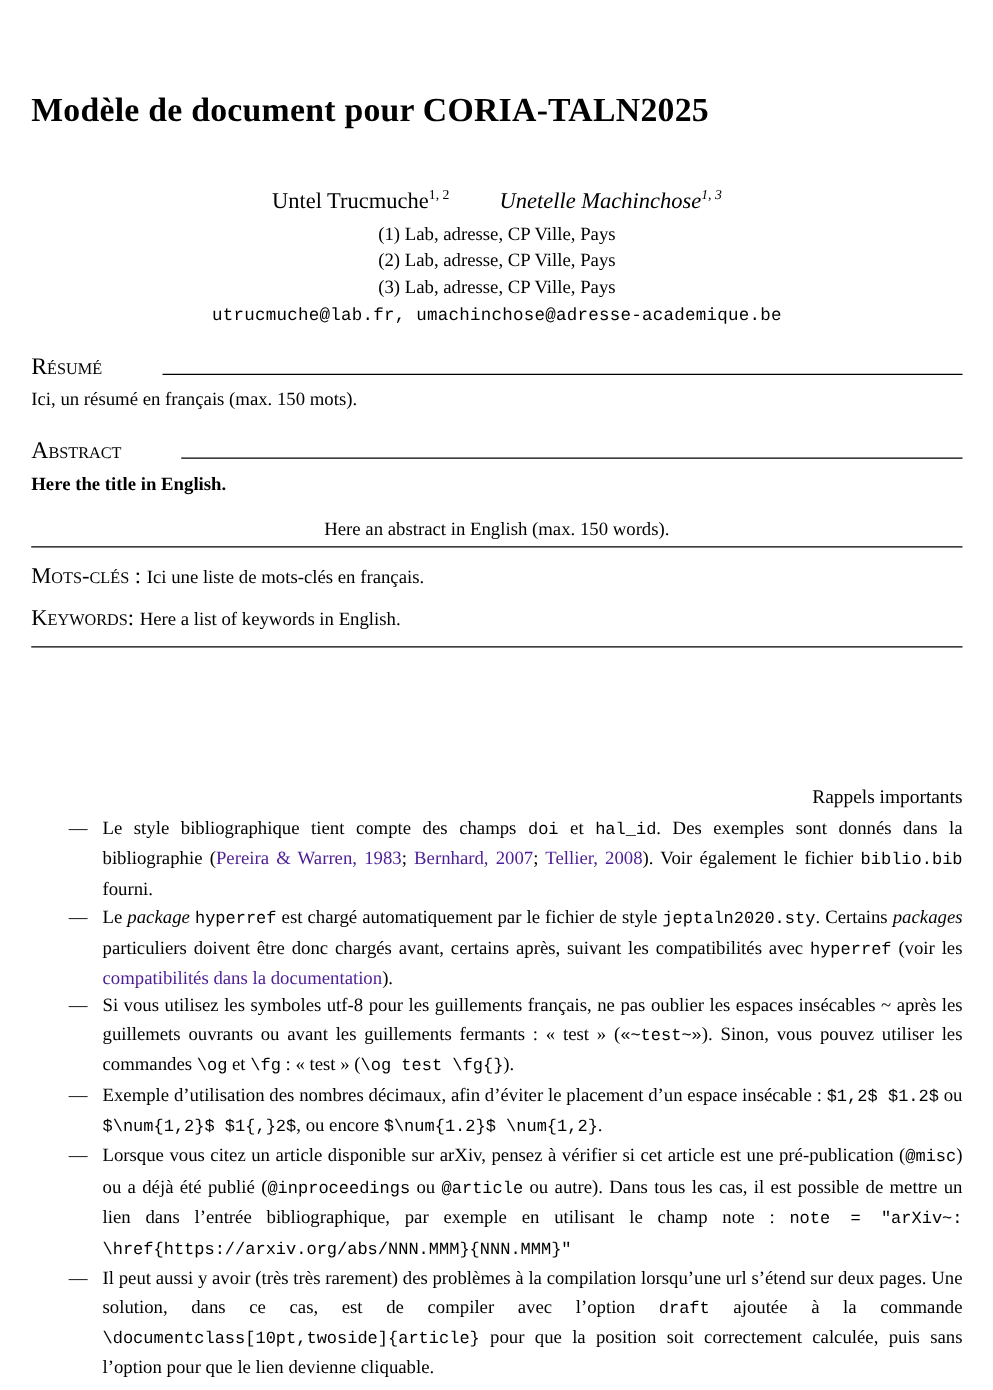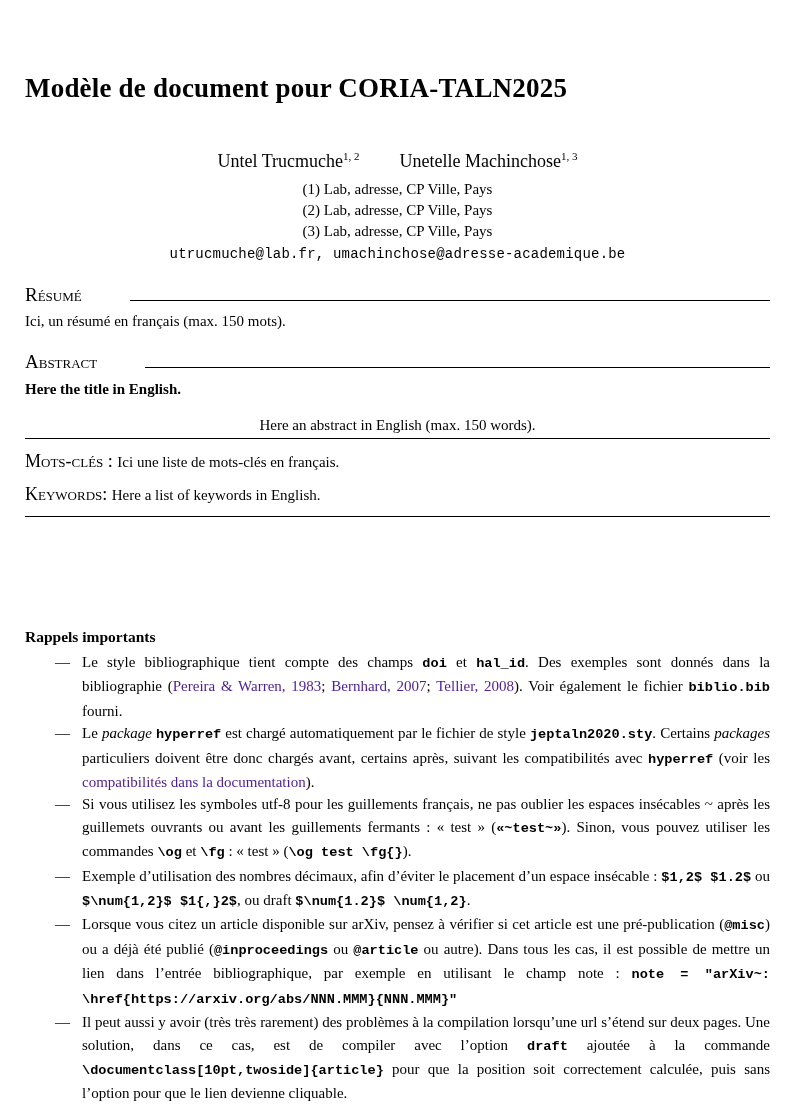--- a/index.html
+++ b/index.html
@@ -8,21 +8,21 @@
     font-family: "Liberation Serif", serif;
     color: #000;
   }
   .page { padding: 72px 24px 0 25px; }
 
   h1.title {
     font-size: 27px; font-weight: bold; 
     margin: 0; line-height: 33px; letter-spacing: 0.2px;
   }
   .authors { margin-top: 45px; font-size: 18px; text-align: center; }
-  .authors .author + .author { margin-left: 40px; }
+  .authors .author + .author { margin-left: 40px; font-style: italic; }
   .authors sup { font-size: 11px; }
   .affils { margin-top: 7px; font-size: 15px; line-height: 21px; text-align: center; }
   .email {
     margin-top: 4px; text-align: center;
     font-family: "Liberation Mono", monospace; font-size: 14px; letter-spacing: 0.2px;
   }
 
   .sect { display: flex; align-items: flex-end; gap: 36px; }
   .sc-head {
     font-variant: small-caps; font-size: 19px; line-height: 21px; white-space: pre;
@@ -32,27 +32,27 @@
 
   .sect-resume { margin-top: 22px; }
   .resume-text { margin-top: 6px; }
   .sect-abstract { margin-top: 20px; }
   .abs-title { margin-top: 7px; font-weight: bold; }
   .abs-text { margin-top: 16px; padding-bottom: 3px; border-bottom: 1.7px solid #000; text-align: center; }
   .kw-line { margin-top: 12px; }
   .kw-line .sc-head { font-size: 18px; }
   .final-rule { border: none; border-top: 1.7px solid #000; margin: 11px 0 0 0; }
 
-  .rappels-head { margin-top: 110px; font-size: 15.5px; font-weight: bold; }
+  .rappels-head { margin-top: 110px; font-size: 15.5px; font-weight: normal; text-align: right; }
   .list { margin-top: 4px; }
   .li { display: flex; font-size: 15px; line-height: 22.4px; }
   .li .dash { width: 27px; padding-left: 30px; flex: none; }
   .li .li-text { flex: 1; text-align: justify; }
   .mono {
-    font-family: "Liberation Mono", monospace; font-size: 13.6px; letter-spacing: 0; font-weight: bold;
+    font-family: "Liberation Mono", monospace; font-size: 13.6px; letter-spacing: 0;
   }
   .ital { font-style: italic; }
   .link { color: #4c1d95; cursor: pointer; }
 </style>
 </head>
 <body>
 
 <div class="page">
 
   <h1 class="title">Modèle de document pour CORIA-TALN2025</h1>
@@ -96,21 +96,21 @@
       <div class="li">
         <span class="dash">—</span>
         <div class="li-text"><span>Le </span><span class="ital">package</span><span> </span><span class="mono">hyperref</span><span> est chargé automatiquement par le fichier de style </span><span class="mono">jeptaln2020.sty</span><span>. Certains </span><span class="ital">packages</span><span> particuliers doivent être donc chargés avant, certains après, suivant les compatibilités avec </span><span class="mono">hyperref</span><span> (voir les </span><span class="link">compatibilités dans la documentation</span><span>).</span></div>
       </div>
       <div class="li">
         <span class="dash">—</span>
         <div class="li-text"><span>Si vous utilisez les symboles utf-8 pour les guillements français, ne pas oublier les espaces insécables ~ après les guillemets ouvrants ou avant les guillements fermants : « test » (</span><span class="mono">«~test~»</span><span>). Sinon, vous pouvez utiliser les commandes </span><span class="mono">\og</span><span> et </span><span class="mono">\fg</span><span> : « test » (</span><span class="mono">\og test \fg{}</span><span>).</span></div>
       </div>
       <div class="li">
         <span class="dash">—</span>
-        <div class="li-text"><span>Exemple d’utilisation des nombres décimaux, afin d’éviter le placement d’un espace insécable : </span><span class="mono">$1,2$ $1.2$</span><span> ou </span><span class="mono">$\num{1,2}$ $1{,}2$</span><span>, ou draft </span><span class="mono">$\num{1.2}$ \num{1,2}</span><span>.</span></div>
+        <div class="li-text"><span>Exemple d’utilisation des nombres décimaux, afin d’éviter le placement d’un espace insécable : </span><span class="mono">$1,2$ $1.2$</span><span> ou </span><span class="mono">$\num{1,2}$ $1{,}2$</span><span>, ou encore </span><span class="mono">$\num{1.2}$ \num{1,2}</span><span>.</span></div>
       </div>
       <div class="li">
         <span class="dash">—</span>
         <div class="li-text"><span>Lorsque vous citez un article disponible sur arXiv, pensez à vérifier si cet article est une pré-publication (</span><span class="mono">@misc</span><span>) ou a déjà été publié (</span><span class="mono">@inproceedings</span><span> ou </span><span class="mono">@article</span><span> ou autre). Dans tous les cas, il est possible de mettre un lien dans l’entrée bibliographique, par exemple en utilisant le champ note : </span><span class="mono">note = "arXiv~: \href{https://arxiv.org/abs/NNN.MMM}{NNN.MMM}"</span></div>
       </div>
       <div class="li">
         <span class="dash">—</span>
         <div class="li-text"><span>Il peut aussi y avoir (très très rarement) des problèmes à la compilation lorsqu’une url s’étend sur deux pages. Une solution, dans ce cas, est de compiler avec l’option </span><span class="mono">draft</span><span> ajoutée à la commande </span><span class="mono">\documentclass[10pt,twoside]{article}</span><span> pour que la position soit correctement calculée, puis sans l’option pour que le lien devienne cliquable.</span></div>
       </div>
     </div>

